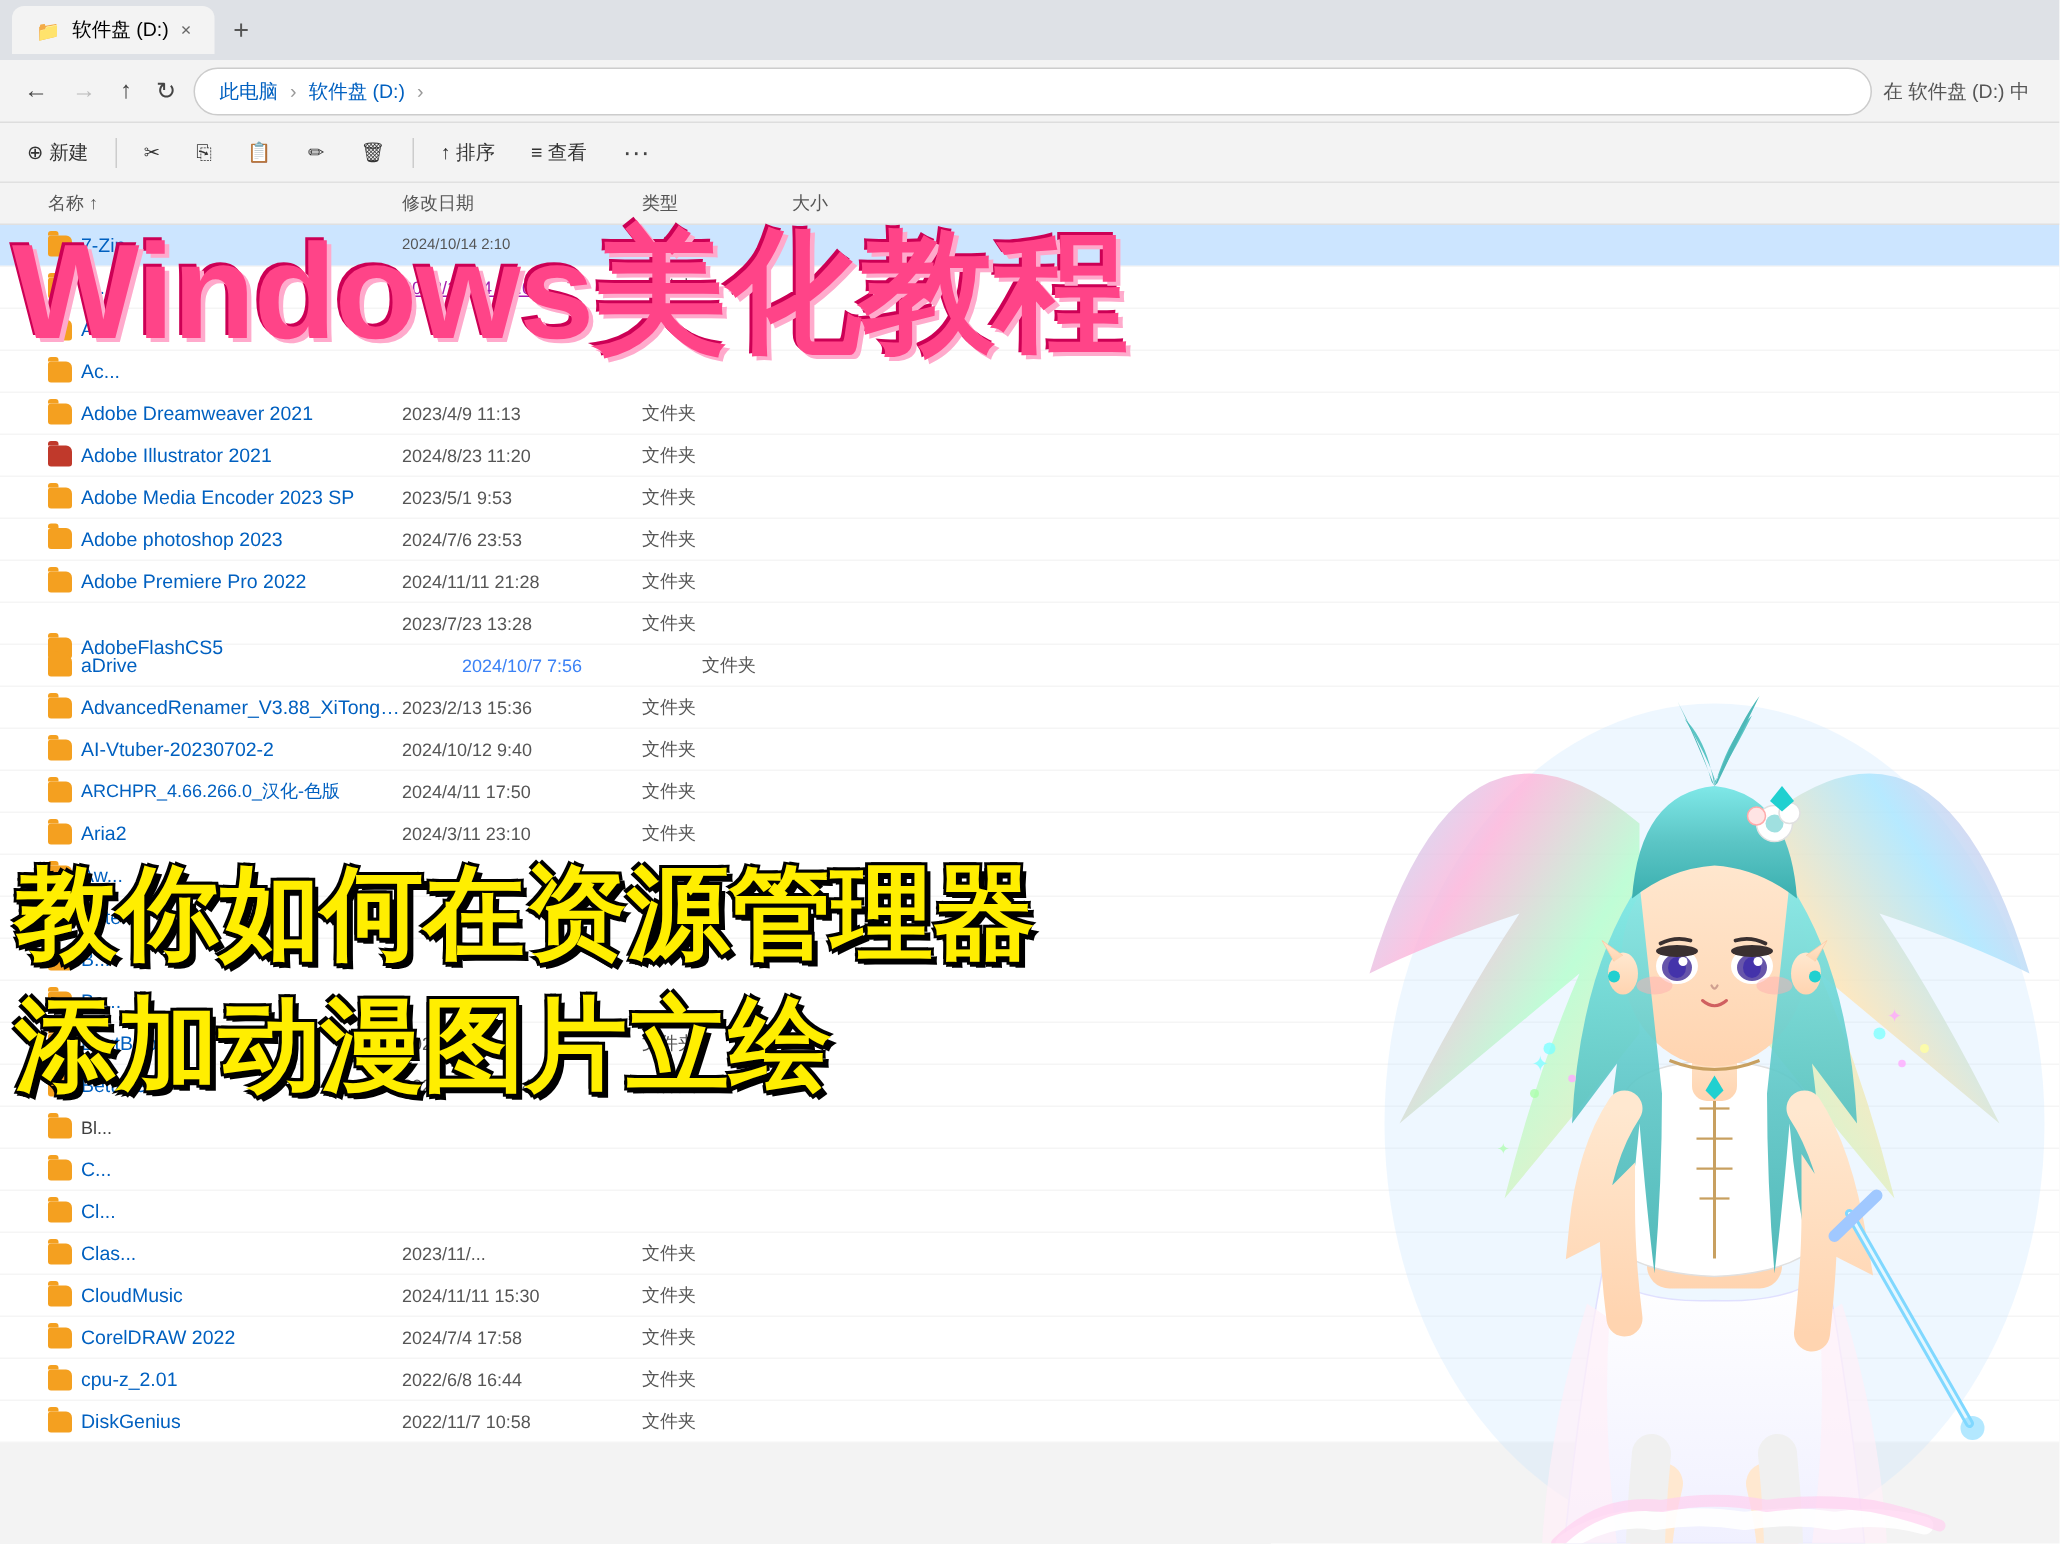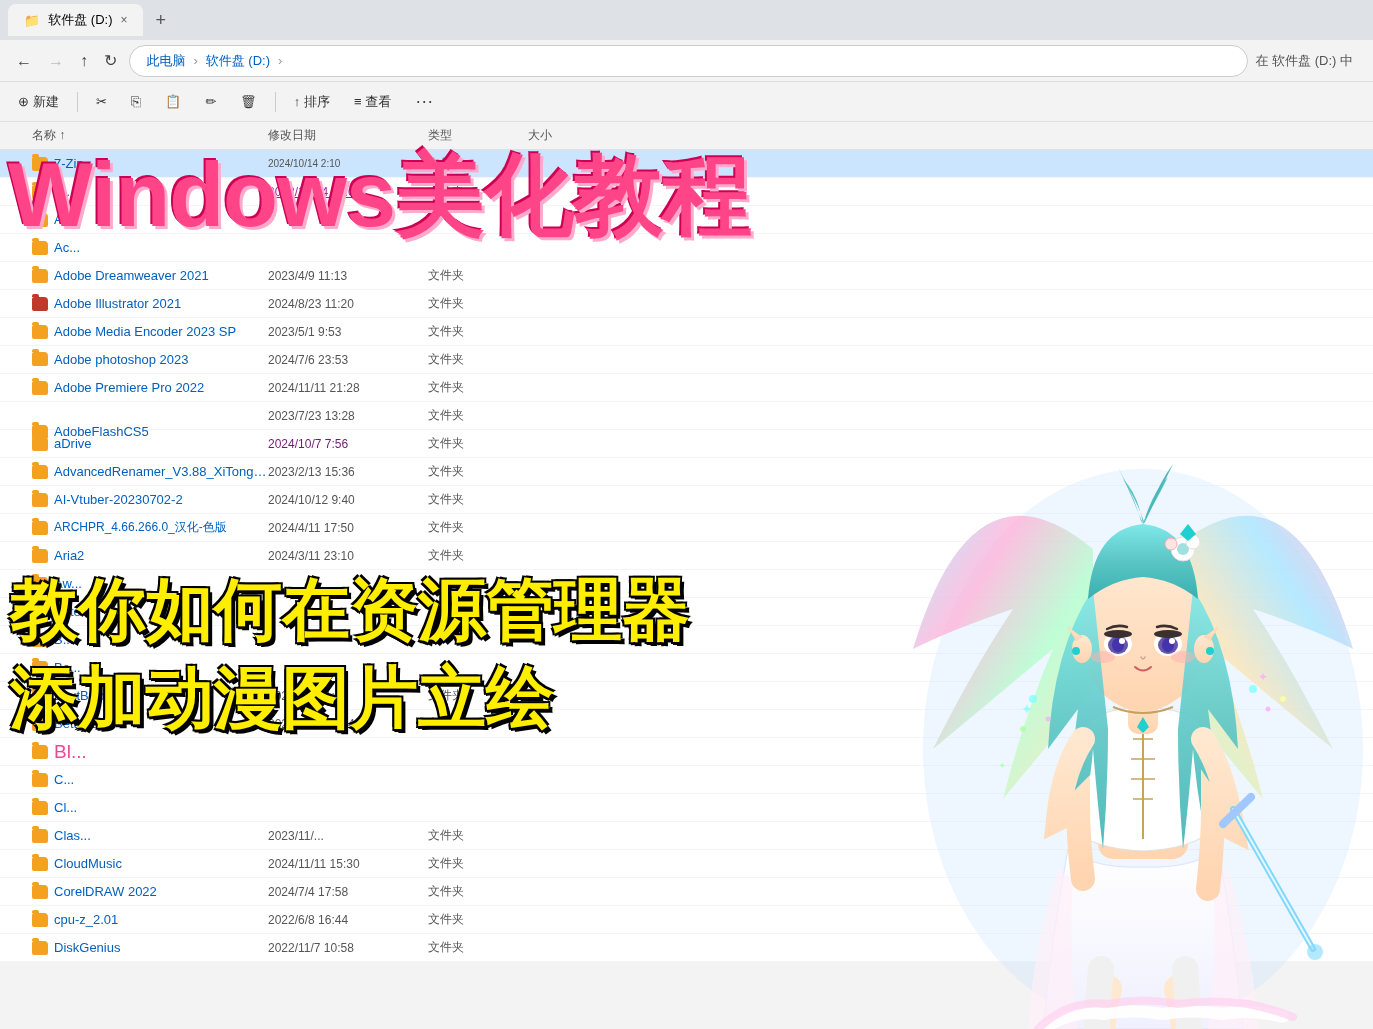--- a/index.html
+++ b/index.html
@@ -330,21 +330,21 @@
       <div class="col-type" style="font-size:12px;color:#555;">文件夹</div>
       <div class="col-size" style="font-size:12px;color:#555;"></div>
     </div>
     <div class="file-row">
       <div class="col-name" style="display:flex;align-items:center;">
         <div style="width:16px;height:14px;background:#f4a020;border-radius:2px 4px 2px 2px;margin-right:6px;flex-shrink:0;position:relative;">
           <div style="position:absolute;top:-3px;left:0;width:7px;height:3px;background:#f4a020;border-radius:2px 2px 0 0;"></div>
         </div>
         <span style="color:#0060c0;font-size:13px;overflow:hidden;text-overflow:ellipsis;white-space:nowrap;max-width:230px;">aDrive</span>
       </div>
-      <div class="col-date" style="font-size:12px;color:#701a75;">2024/10/7 7:56</div>
+      <div class="col-date" style="font-size:12px;color:#3b82f6;margin-left:40px;">2024/10/7 7:56</div>
       <div class="col-type" style="font-size:12px;color:#555;">文件夹</div>
       <div class="col-size" style="font-size:12px;color:#555;"></div>
     </div>
     <div class="file-row">
       <div class="col-name" style="display:flex;align-items:center;">
         <div style="width:16px;height:14px;background:#f4a020;border-radius:2px 4px 2px 2px;margin-right:6px;flex-shrink:0;position:relative;">
           <div style="position:absolute;top:-3px;left:0;width:7px;height:3px;background:#f4a020;border-radius:2px 2px 0 0;"></div>
         </div>
         <span style="color:#0060c0;font-size:13px;overflow:hidden;text-overflow:ellipsis;white-space:nowrap;max-width:230px;">AdvancedRenamer_V3.88_XiTongZhiJia</span>
       </div>
@@ -449,21 +449,21 @@
       </div>
       <div class="col-date" style="font-size:12px;color:#555;">2024/8/16 19:24</div>
       <div class="col-type" style="font-size:12px;color:#555;">文件夹</div>
       <div class="col-size" style="font-size:12px;color:#555;"></div>
     </div>
     <div class="file-row">
       <div class="col-name" style="display:flex;align-items:center;">
         <div style="width:16px;height:14px;background:#f4a020;border-radius:2px 4px 2px 2px;margin-right:6px;flex-shrink:0;position:relative;">
           <div style="position:absolute;top:-3px;left:0;width:7px;height:3px;background:#f4a020;border-radius:2px 2px 0 0;"></div>
         </div>
-        <span style="color:#ec4899;font-size:19px;overflow:hidden;text-overflow:ellipsis;white-space:nowrap;max-width:230px;">Bl...</span>
+        <span style="color:#404040;font-size:12px;overflow:hidden;text-overflow:ellipsis;white-space:nowrap;max-width:230px;">Bl...</span>
       </div>
       <div class="col-date" style="font-size:12px;color:#555;"></div>
       <div class="col-type" style="font-size:12px;color:#555;"></div>
       <div class="col-size" style="font-size:12px;color:#555;"></div>
     </div>
     <div class="file-row">
       <div class="col-name" style="display:flex;align-items:center;">
         <div style="width:16px;height:14px;background:#f4a020;border-radius:2px 4px 2px 2px;margin-right:6px;flex-shrink:0;position:relative;">
           <div style="position:absolute;top:-3px;left:0;width:7px;height:3px;background:#f4a020;border-radius:2px 2px 0 0;"></div>
         </div>

